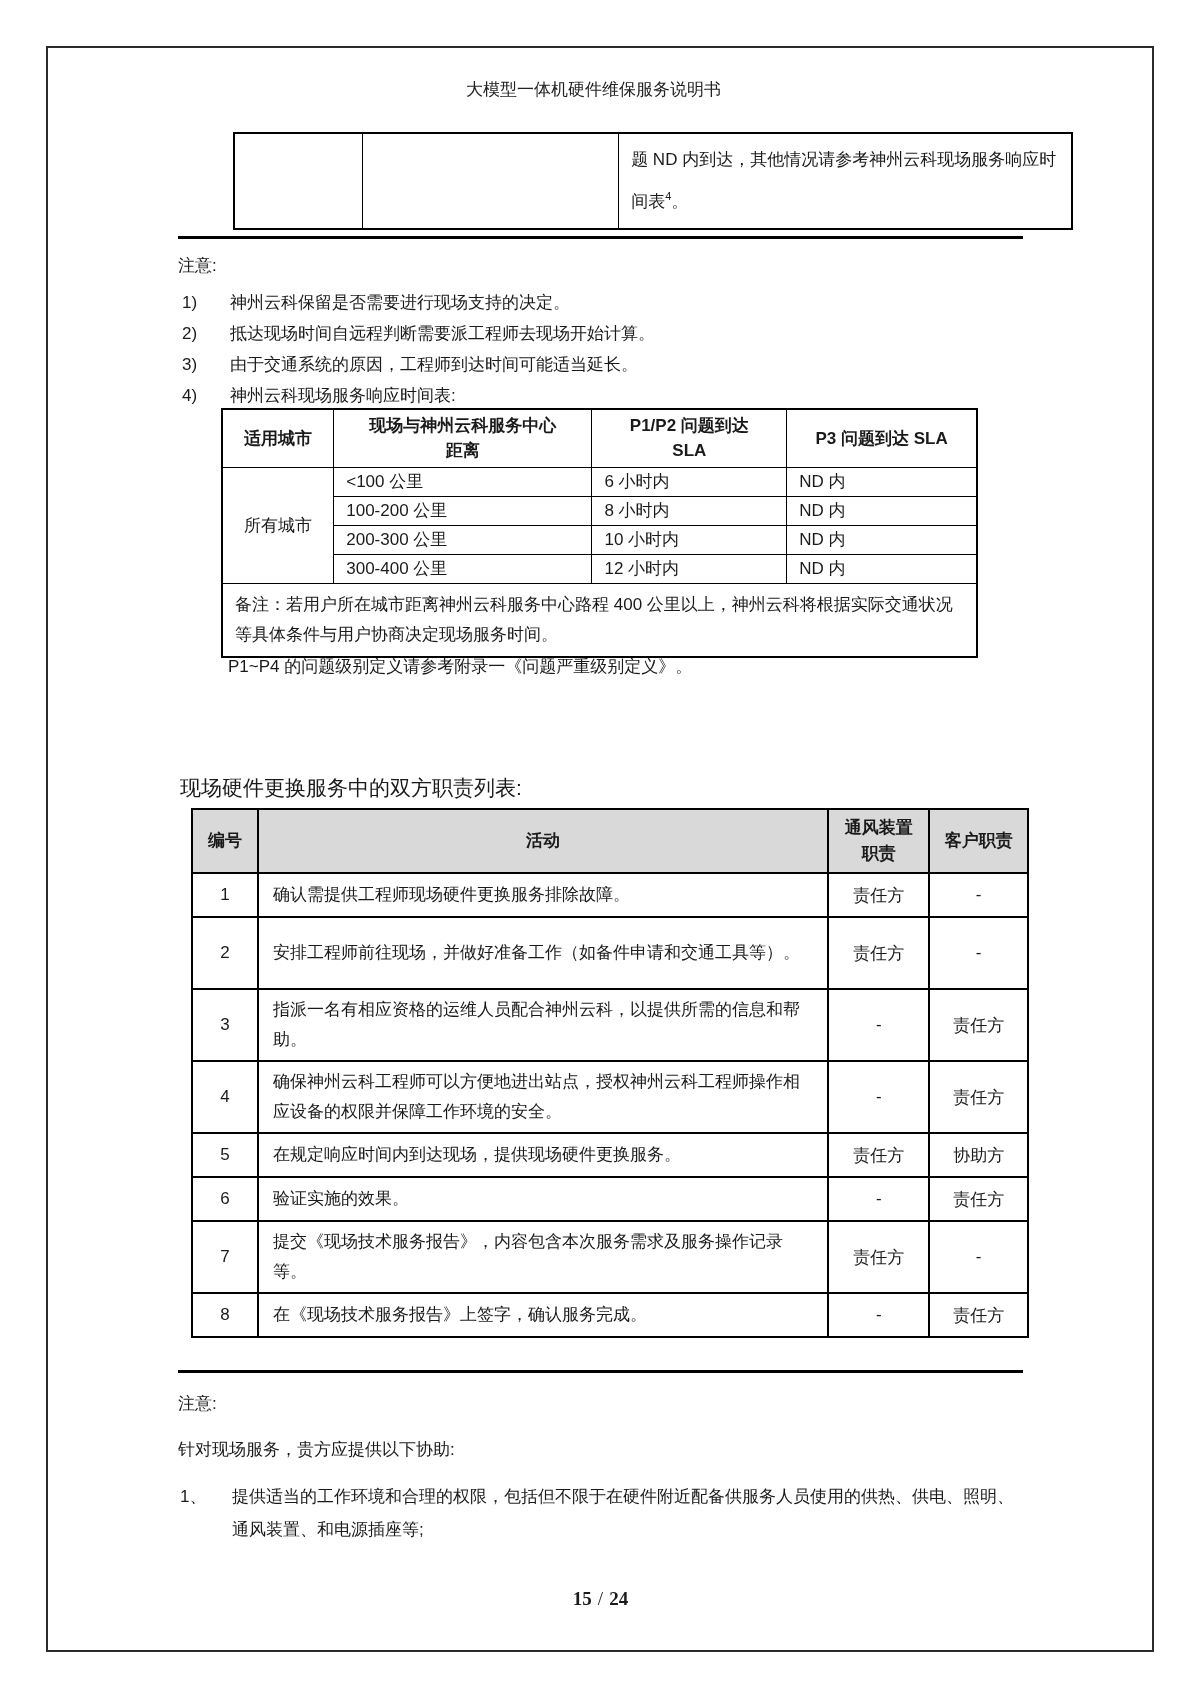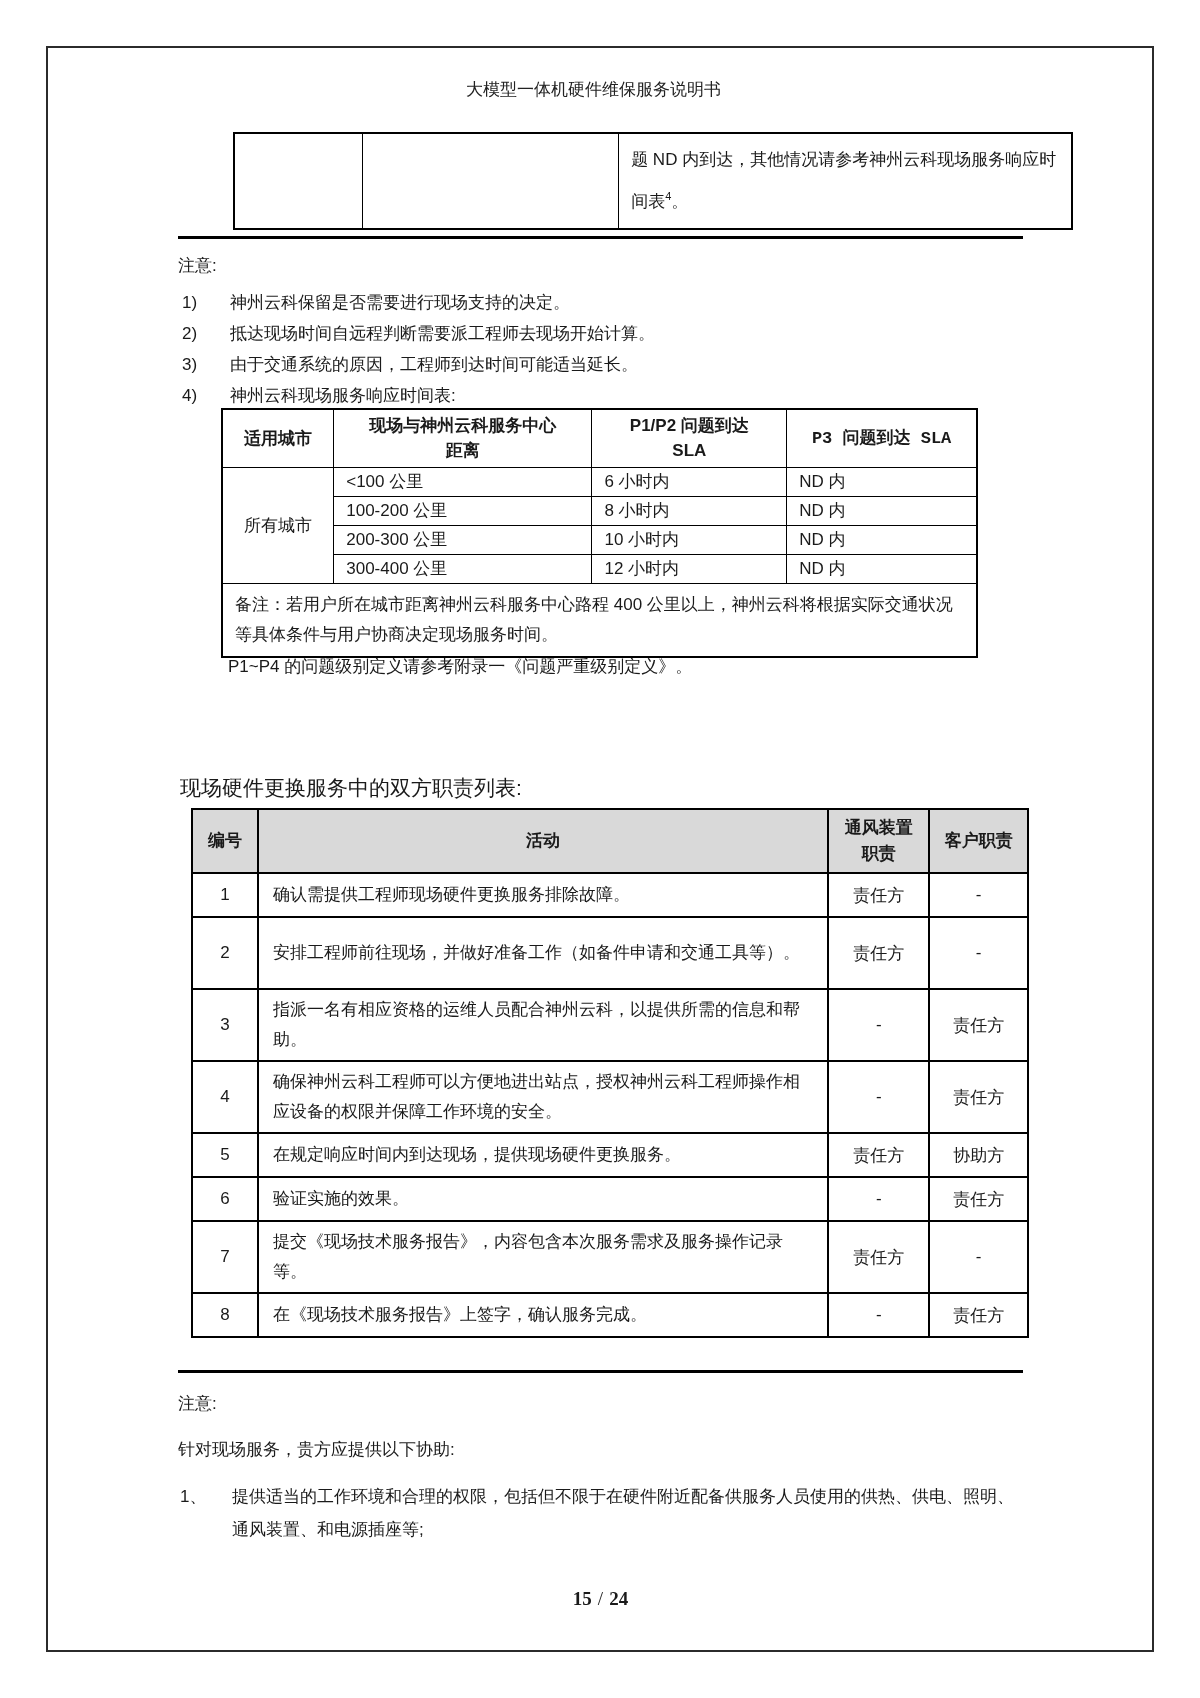--- a/index.html
+++ b/index.html
@@ -53,21 +53,21 @@
     position:absolute; top:408px; left:43px; width:757px;
     border:2px solid #000; font-size:17px;
   }
   .sla-table th, .sla-table td { border:1px solid #000; }
   .sla-table th { font-weight:bold; text-align:center; vertical-align:middle; line-height:25px; }
   .sla-table .hrow { height:58px; }
   .sla-table .brow { height:29px; }
   .sla-table .col-city { width:14.8%; }
   .sla-table .col-dist { width:34.2%; }
   .sla-table .col-p12 { width:25.8%; }
-  .sla-table .col-p3 { width:25.2%;font-family:Liberation Mono, monospace; }
+  .sla-table .col-p3 { width:25.2%; }
   .sla-table td.city { text-align:center; vertical-align:middle; }
   .sla-table td.val { padding:0 12px; vertical-align:middle; }
   .sla-table .remark td { padding:6px 12px; line-height:30px; height:62px; vertical-align:middle; }
   .hdr-line { display:block; }
   
   .p-note { position:absolute; top:655px; left:50px; font-size:17px; }
   
   .section-heading { position:absolute; top:750px; left:2px; font-size:21px;margin-top:24px; }
   
   .resp-table {

